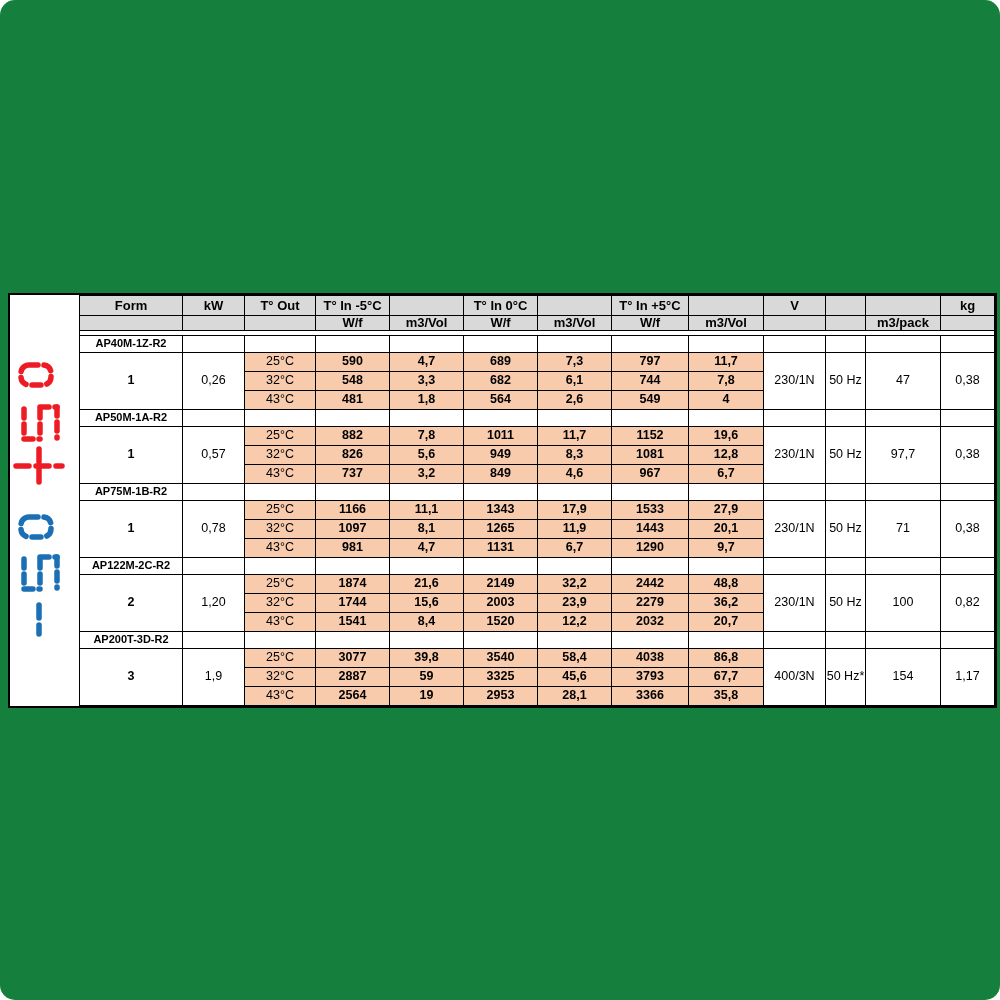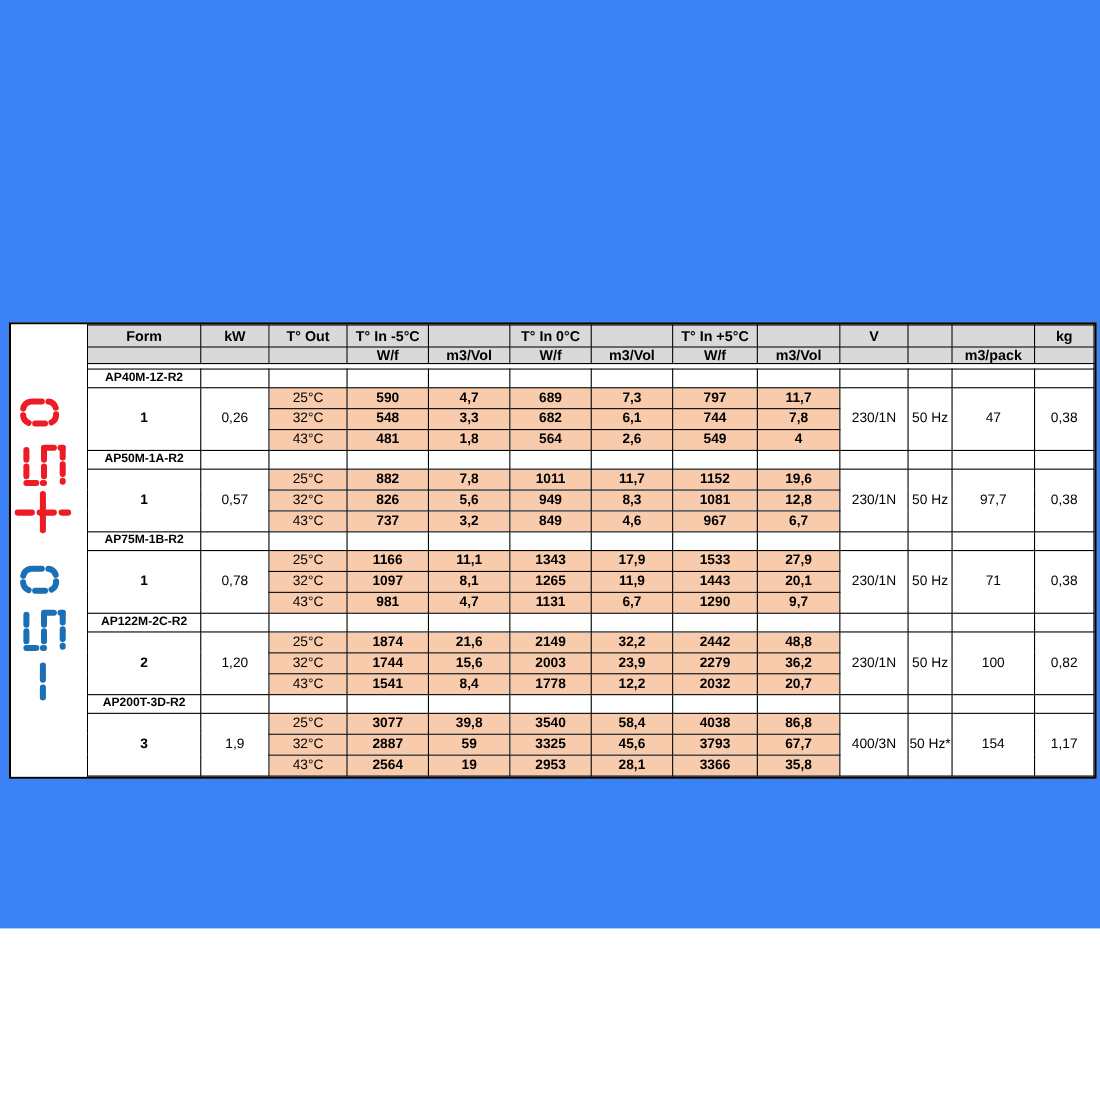--- a/index.html
+++ b/index.html
@@ -6,23 +6,24 @@
     --header-bg:#d9d9d9;
     --hl-bg:#f8cbad;
     --border-c:#000000;
     --plus-c:#ed1c24;
     --minus-c:#1b6fb5;
   }
   html,body{margin:0;padding:0;}
   body{background:#ffffff;font-family:"Liberation Sans", sans-serif;}
   .sheet{
     position:relative;
-    width:1000px;height:844px;
-    background:#3b82f6;
+    width:1000px;height:1000px;
+    background:#15803d;
     overflow:hidden;
+    border-radius:15px;
   }
   .frame{
     position:absolute;
     left:8px;top:293px;
     width:989px;
     border:2px solid var(--border-c);
     box-sizing:border-box;
     background:#ffffff;
   }
   .logo-strip{
@@ -354,21 +355,21 @@
             <td class="hl val">15,6</td>
             <td class="hl val">2003</td>
             <td class="hl val">23,9</td>
             <td class="hl val">2279</td>
             <td class="hl val">36,2</td>
           </tr>
           <tr class="temp-row">
             <td class="hl">43°C</td>
             <td class="hl val">1541</td>
             <td class="hl val">8,4</td>
-            <td class="hl val">1778</td>
+            <td class="hl val">1520</td>
             <td class="hl val">12,2</td>
             <td class="hl val">2032</td>
             <td class="hl val">20,7</td>
           </tr>
           <tr class="model-row">
             <td class="model-name">AP200T-3D-R2</td>
             <td></td>
             <td></td>
             <td></td>
             <td></td>

